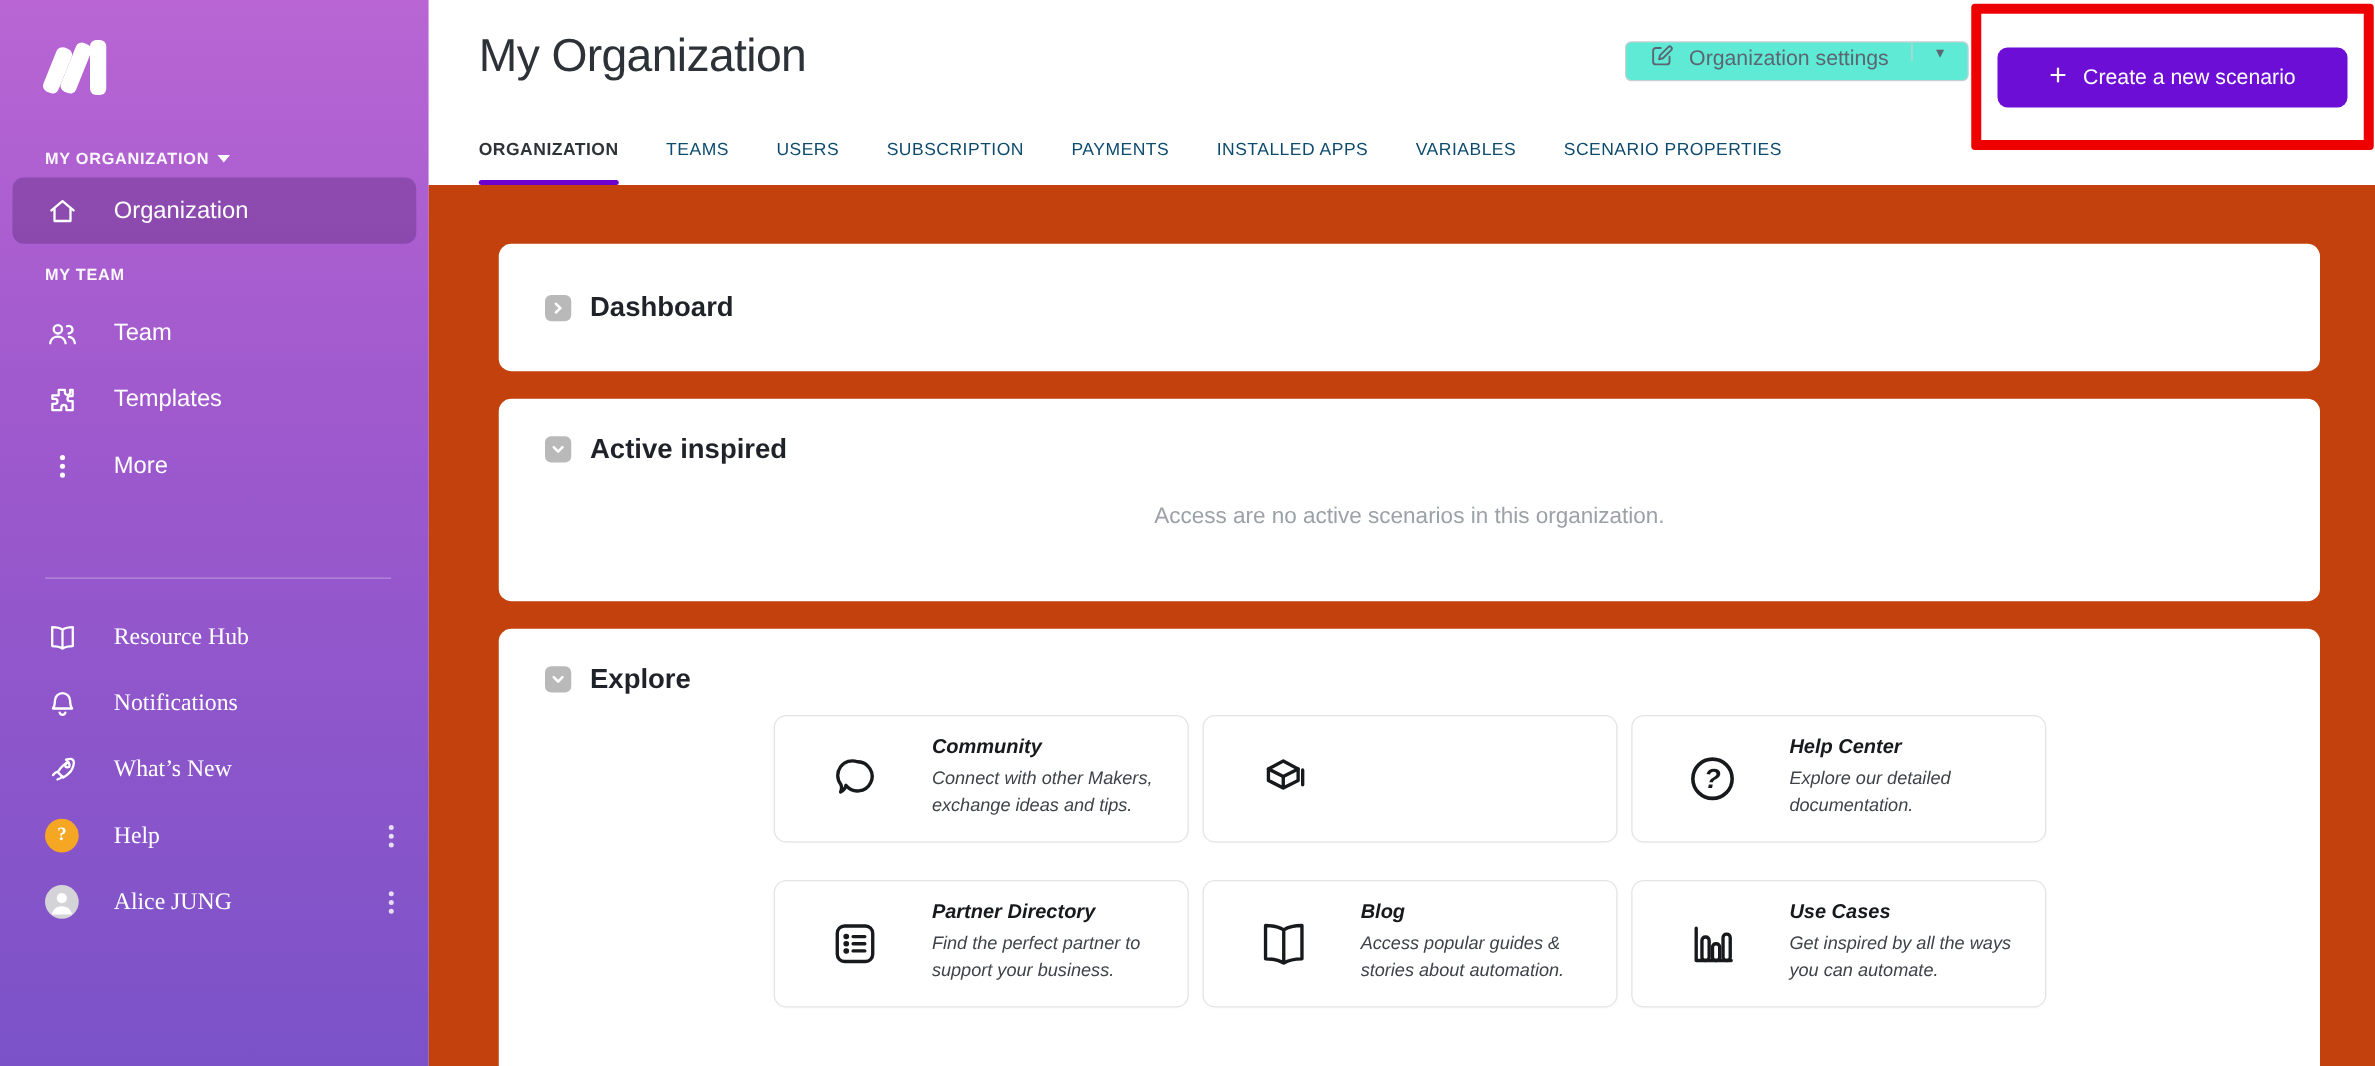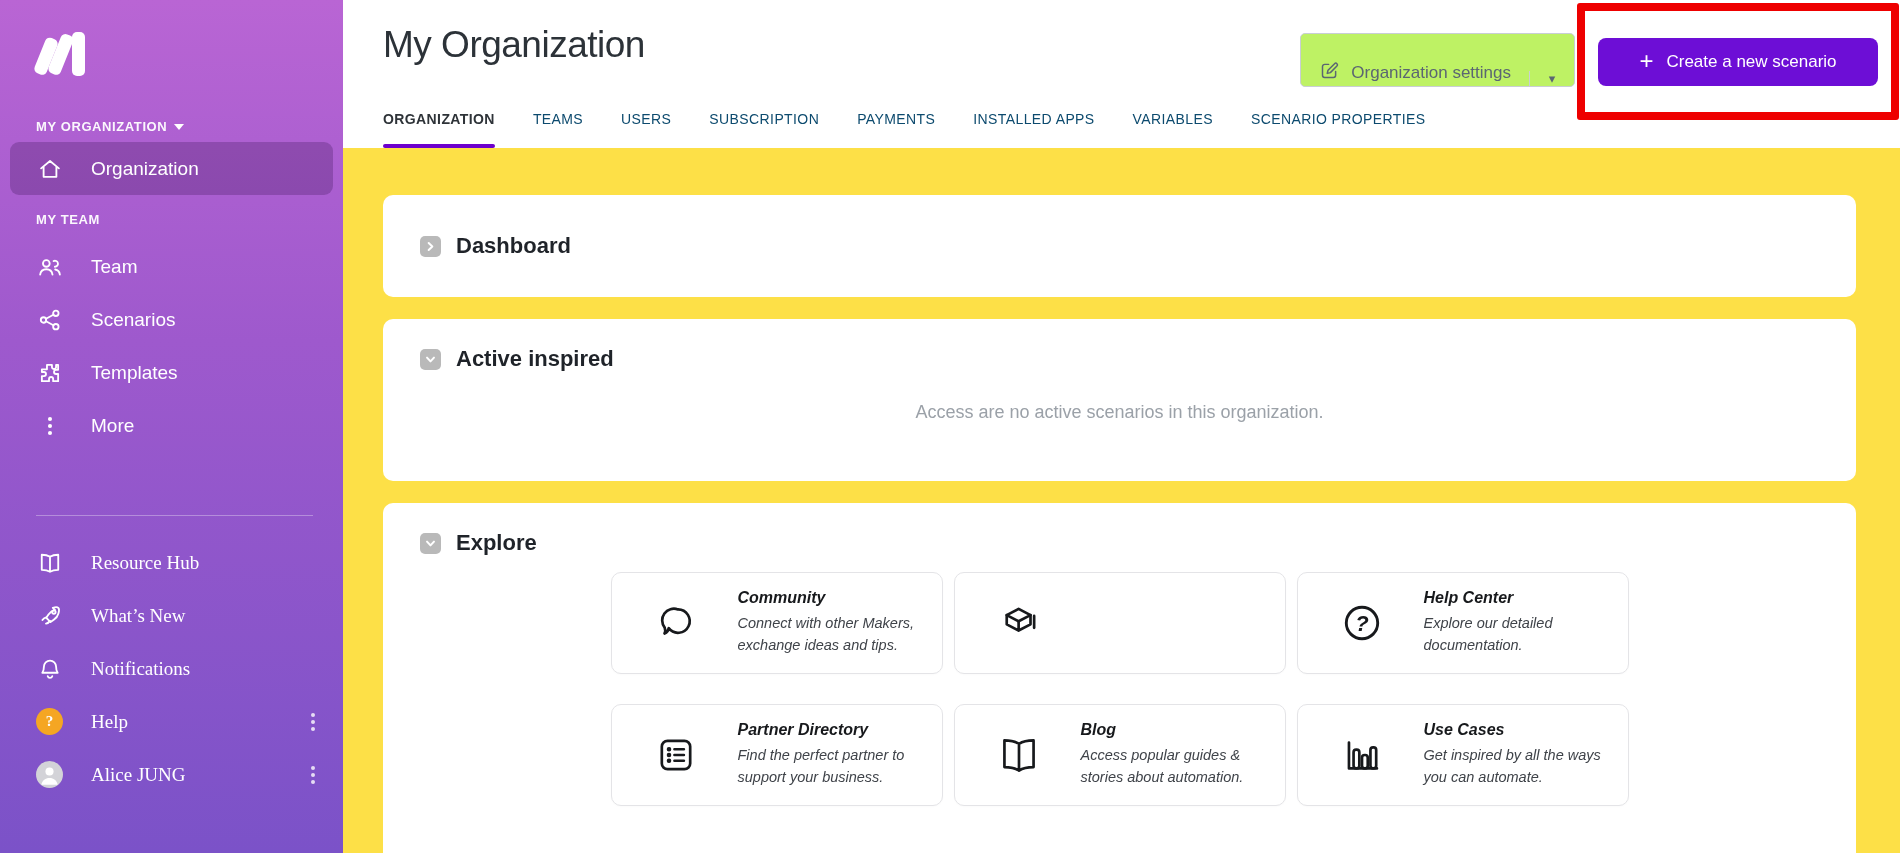--- a/index.html
+++ b/index.html
@@ -69,23 +69,23 @@
   .tab {
     font-size: 14px; letter-spacing: .4px; color: #0c4a6e;
     padding-bottom: 21px; position: relative; cursor: pointer; font-weight: 500;
   }
   .tab.active { color: #2e3338; font-weight: bold; }
   .tab.active::after {
     content: ""; position: absolute; left: 0; right: 0; bottom: 0;
     height: 4px; background: #6d00cc; border-radius: 3px;
   }
   .settings-btn {
-    position: absolute; top: 33px; right: 325px; height: 54px;
-    display: flex; align-items: flex-end;
-    border: 1px solid #c9ced4; border-radius: 5px; background: #bef264;
+    position: absolute; top: 33px; right: 325px; height: 32px;
+    display: flex; align-items: flex-start;
+    border: 1px solid #c9ced4; border-radius: 5px; background: #5eead4;
     color: #5b6672; overflow: hidden; cursor: pointer;
   }
   .settings-main { display: flex; align-items: center; gap: 11px; padding: 0 18px; font-size: 17px; }
   .settings-caret {
     width: 45px; border-left: 1px solid #c9ced4;
     display: flex; align-items: center; justify-content: center;
     font-size: 13px; color: #5b6672;
   }
   .annotation-box {
     position: absolute; top: 3px; right: 1px; width: 322px; height: 117px;
@@ -94,21 +94,21 @@
     background: transparent;
   }
   .create-btn {
     width: 280px; height: 48px; background: #6d0ed6; color: #fff;
     border: none; border-radius: 8px; font-size: 17px;
     display: flex; align-items: center; justify-content: center; gap: 13px;
     cursor: pointer; font-family: "Liberation Sans", sans-serif;
   }
   .create-btn .plus { font-size: 24px; font-weight: 300; line-height: 1; margin-top: -2px; }
 
-  .content { flex: 1; background: #fde047; padding: 47px 44px 0 40px; overflow: hidden; }
+  .content { flex: 1; background: #c2410c; padding: 47px 44px 0 56px; overflow: hidden; }
   .card { background: #fff; border-radius: 10px; margin-bottom: 22px; }
   .card-head { display: flex; align-items: center; gap: 15px; padding-left: 37px; }
   .collapse-badge {
     width: 21px; height: 21px; border-radius: 5px; background: #b9b9b9;
     display: flex; align-items: center; justify-content: center; cursor: pointer; flex: none;
   }
   .card-title { font-size: 22px; font-weight: bold; color: #1f2329; }
   .card.dashboard { height: 102px; display: flex; align-items: center; }
   .card.active-scenarios { height: 162px; padding-top: 27px; }
   .empty-msg { text-align: center; margin-top: 30px; font-size: 18px; color: #9ba1a8; }
@@ -162,31 +162,20 @@
         <svg width="26" height="26" viewBox="0 0 24 24" fill="none" stroke="#fff" stroke-width="1.7" stroke-linecap="round" stroke-linejoin="round">
             <circle cx="8.6" cy="8.7" r="3.1"></circle>
             <path d="M2.9 19c.4-3 2.7-4.9 5.7-4.9s5.3 1.9 5.7 4.9M15.3 6.5a2.8 2.8 0 1 1 1.2 5.3M16.8 14.3c2.4.4 4 2.1 4.3 4.7"></path>
           </svg>
       </span>
       <span>Team</span>
     </div>
     <div class="side-item">
       <span class="ic">
         <svg width="26" height="26" viewBox="0 0 24 24" fill="none" stroke="#fff" stroke-width="1.7" stroke-linecap="round" stroke-linejoin="round">
-            <circle cx="6" cy="12" r="2.5"></circle>
-            <circle cx="17.4" cy="5.8" r="2.5"></circle>
-            <circle cx="17.4" cy="18.2" r="2.5"></circle>
-            <path d="m8.3 10.8 6.8-3.7M8.3 13.2l6.8 3.7"></path>
-          </svg>
-      </span>
-      <span>Scenarios</span>
-    </div>
-    <div class="side-item">
-      <span class="ic">
-        <svg width="26" height="26" viewBox="0 0 24 24" fill="none" stroke="#fff" stroke-width="1.7" stroke-linecap="round" stroke-linejoin="round">
             <path d="M9.2 4.5h4.6v1.9a1.9 1.9 0 1 0 3.8 0V4.5h1.9v4.6h-1.9a1.9 1.9 0 1 0 0 3.8h1.9v6.6h-4.6v-1.9a1.9 1.9 0 1 0-3.8 0v1.9H4.5v-4.6h1.9a1.9 1.9 0 1 0 0-3.8H4.5V8.6h4.7z"></path>
           </svg>
       </span>
       <span>Templates</span>
     </div>
     <div class="side-item">
       <span class="ic">
         <svg width="26" height="26" viewBox="0 0 24 24" fill="#fff">
             <circle cx="12" cy="5.5" r="1.9"></circle>
             <circle cx="12" cy="12" r="1.9"></circle>
@@ -204,34 +193,34 @@
       <span class="ic">
         <svg width="26" height="26" viewBox="0 0 24 24" fill="none" stroke="#fff" stroke-width="1.7" stroke-linecap="round" stroke-linejoin="round">
             <path d="M12 6.2C10 4.9 7.6 4.4 4.4 4.4v13.9c3.2 0 5.6.5 7.6 1.8 2-1.3 4.4-1.8 7.6-1.8V4.4c-3.2 0-5.6.5-7.6 1.8zM12 6.2v13.9"></path>
           </svg>
       </span>
       <span>Resource Hub</span>
     </div>
     <div class="side-item">
       <span class="ic">
         <svg width="26" height="26" viewBox="0 0 24 24" fill="none" stroke="#fff" stroke-width="1.7" stroke-linecap="round" stroke-linejoin="round">
+            <path d="M12 4.2a5.6 5.6 0 0 1 5.6 5.6c0 3.1.7 4.7 1.5 5.7H4.9c.8-1 1.5-2.6 1.5-5.7A5.6 5.6 0 0 1 12 4.2zM9.9 18.6a2.2 2.2 0 0 0 4.2 0"></path>
+          </svg>
+      </span>
+      <span>Notifications</span>
+    </div>
+    <div class="side-item">
+      <span class="ic">
+        <svg width="26" height="26" viewBox="0 0 24 24" fill="none" stroke="#fff" stroke-width="1.7" stroke-linecap="round" stroke-linejoin="round">
             <path d="M14.6 4.4c2.3-.7 4.5-.5 5.1.1.6.6.8 2.8.1 5.1-.6 2.2-2.1 4.3-4.3 5.9l-3 2.1-2-2-2-2 2.1-3c1.6-2.2 3.7-3.6 6-4.2z"></path>
             <circle cx="15.6" cy="8.4" r="1.6"></circle>
             <path d="M5 15.7c1-1.5 2.2-2.3 3.6-2.5M8.3 19c1.5-.2 2.7-1 3.7-2.5"></path>
           </svg>
       </span>
       <span>What’s New</span>
-    </div>
-    <div class="side-item">
-      <span class="ic">
-        <svg width="26" height="26" viewBox="0 0 24 24" fill="none" stroke="#fff" stroke-width="1.7" stroke-linecap="round" stroke-linejoin="round">
-            <path d="M12 4.2a5.6 5.6 0 0 1 5.6 5.6c0 3.1.7 4.7 1.5 5.7H4.9c.8-1 1.5-2.6 1.5-5.7A5.6 5.6 0 0 1 12 4.2zM9.9 18.6a2.2 2.2 0 0 0 4.2 0"></path>
-          </svg>
-      </span>
-      <span>Notifications</span>
     </div>
     <div class="side-item">
       <span class="ic">
         <span class="help-badge">?</span>
       </span>
       <span>Help</span>
       <span class="kebab">
           <b></b>
           <b></b>
           <b></b>

